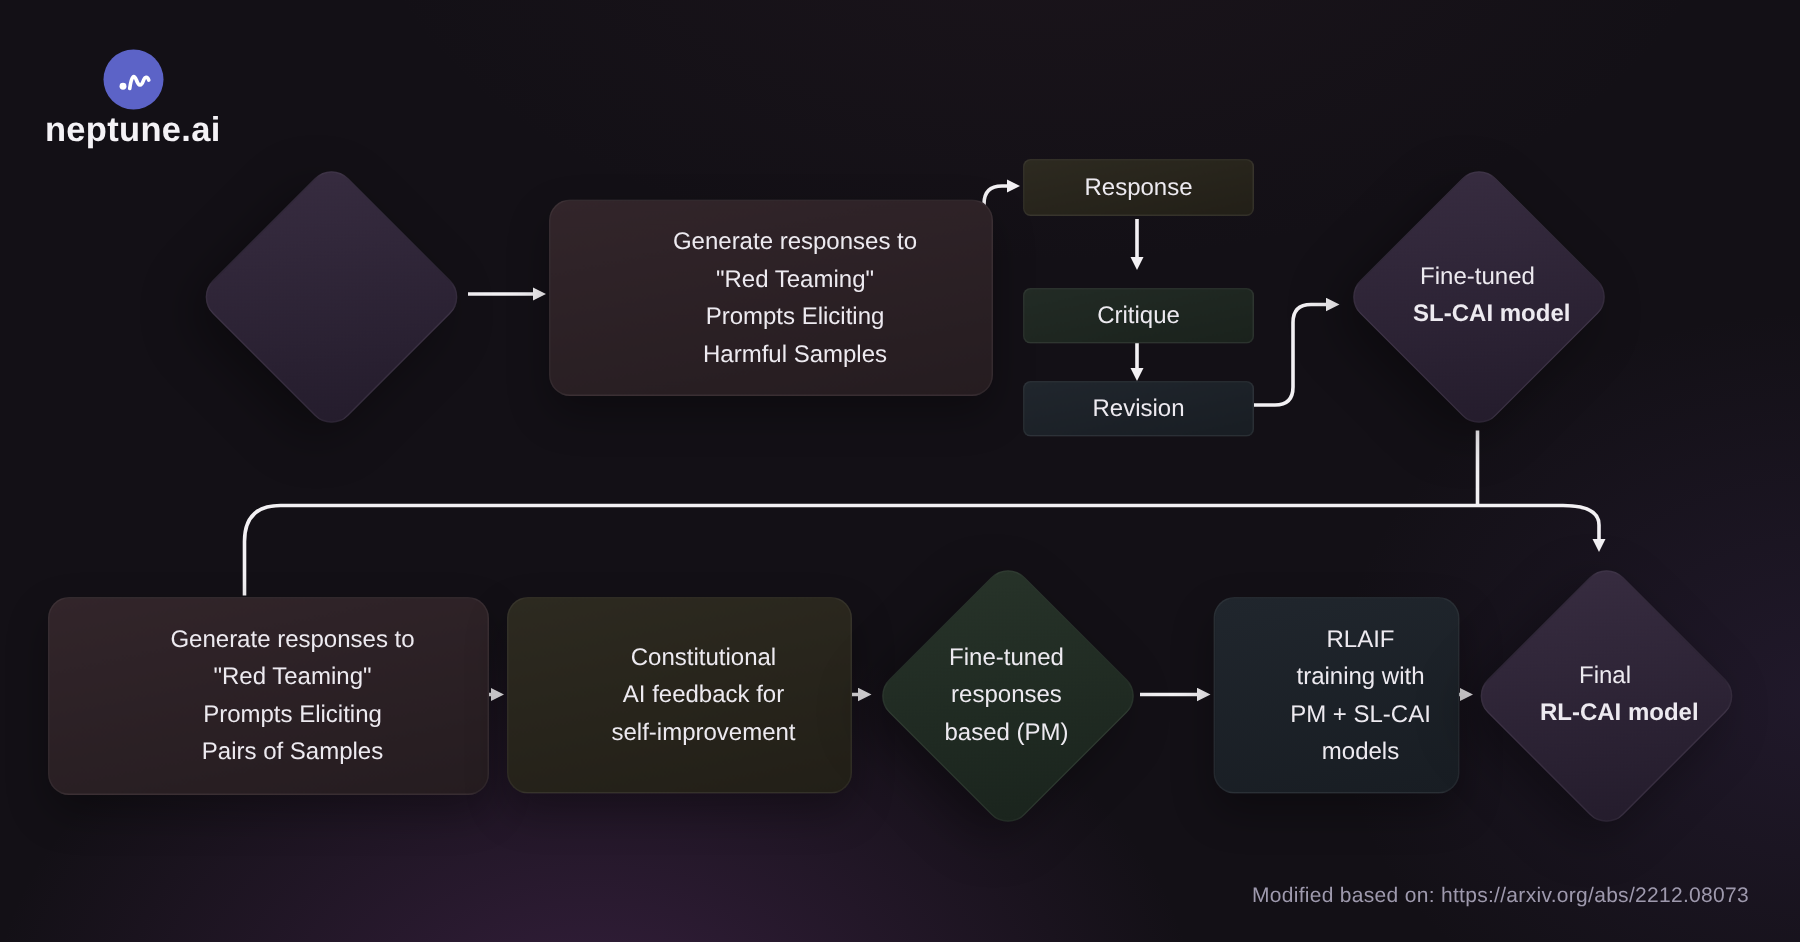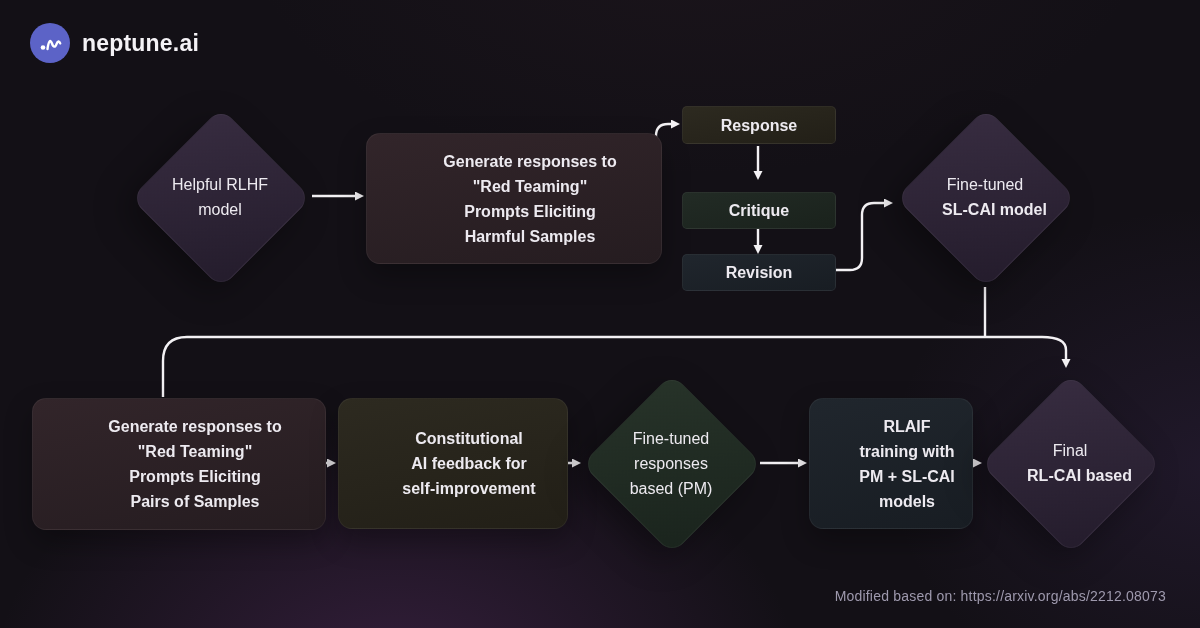--- a/index.html
+++ b/index.html
@@ -6,26 +6,26 @@
   .canvas{
     position:relative;width:1200px;height:628px;overflow:hidden;
     font-family:"Liberation Sans", sans-serif;color:#edeaf0;
     background:
       radial-gradient(650px 430px at 33% 108%, rgba(126,63,144,0.30), rgba(126,63,144,0) 62%),
       radial-gradient(540px 430px at 101% 74%, rgba(98,66,142,0.17), rgba(98,66,142,0) 60%),
       radial-gradient(760px 420px at 58% -12%, rgba(84,52,64,0.12), rgba(84,52,64,0) 60%),
       #131016;
   }
   
-  .brand{position:absolute;left:30px;top:23px;display:flex;align-items:center;gap:12px;}
+  .brand{position:absolute;left:30px;top:33px;display:flex;align-items:center;flex-direction:column;}
   .logo{width:40px;height:40px;border-radius:50%;background:#5c63c7;display:flex;align-items:center;justify-content:center;}
   .brand-name{font-size:23px;font-weight:700;letter-spacing:.2px;color:#f4f2f6;}
   
   .node{position:absolute;display:flex;flex-direction:column;align-items:center;justify-content:center;
-        text-align:center;font-size:16px;line-height:25px;color:#edeaf0;z-index:2;font-weight:bold;}
+        text-align:center;font-size:16px;line-height:25px;color:#edeaf0;z-index:2;}
   .rect{border-radius:14px;border:1px solid rgba(255,255,255,0.05);box-shadow:0 12px 28px rgba(0,0,0,0.30);padding-left:32px;}
   .pill{border-radius:5px;border:1px solid rgba(255,255,255,0.06);}
   .fill-red{background:linear-gradient(168deg,#32252a 0%,#251c20 100%);}
   .fill-olive{background:linear-gradient(168deg,#2d2a20 0%,#221f17 100%);}
   .fill-green{background:linear-gradient(168deg,#222b25 0%,#1a221c 100%);}
   .fill-navy{background:linear-gradient(168deg,#20262d 0%,#181d23 100%);}
   
   .diamond{position:absolute;width:180px;height:180px;display:flex;align-items:center;justify-content:center;z-index:2;}
   .diamond .shape{position:absolute;left:27px;top:27px;width:126px;height:126px;border-radius:16px;
                   transform:rotate(45deg);box-shadow:0 14px 34px rgba(0,0,0,0.35);border:1px solid rgba(255,255,255,0.04);}
@@ -70,24 +70,20 @@
       <path d="M163 397 V361 Q163 337 187 337 H1042 Q1066 337 1066 350 V360" marker-end="url(#arw)"></path>
       <path d="M293 463 H328" marker-end="url(#arw)"></path>
       <path d="M535 463 H573" marker-end="url(#arw)"></path>
       <path d="M760 463 H799" marker-end="url(#arw)"></path>
       <path d="M940 463 H974" marker-end="url(#arw)"></path>
     </g>
   </svg>
 
   <div class="diamond" style="left:130px;top:107px">
     <div class="shape shape-purple"></div>
-    <div class="label">
-      <span class="label-line">Helpful RLHF</span>
-      <span class="label-line">model</span>
-    </div>
   </div>
 
   <div class="node rect fill-red" style="left:366px;top:133px;width:262px;height:129px">
     <span class="label-line">Generate responses to</span>
     <span class="label-line">"Red Teaming"</span>
     <span class="label-line">Prompts Eliciting</span>
     <span class="label-line">Harmful Samples</span>
   </div>
 
   <div class="node pill fill-olive" style="left:682px;top:106px;width:152px;height:36px">
@@ -136,19 +132,19 @@
     <span class="label-line">RLAIF</span>
     <span class="label-line">training with</span>
     <span class="label-line">PM + SL-CAI</span>
     <span class="label-line">models</span>
   </div>
 
   <div class="diamond" style="left:980px;top:373px">
     <div class="shape shape-purple"></div>
     <div class="label">
       <span class="label-line">Final</span>
-      <b class="label-line">RL-CAI based</b>
+      <b class="label-line">RL-CAI model</b>
     </div>
   </div>
 
   <div class="attribution">Modified based on: https://arxiv.org/abs/2212.08073</div>
 
 </div>
 
 </body></html>

